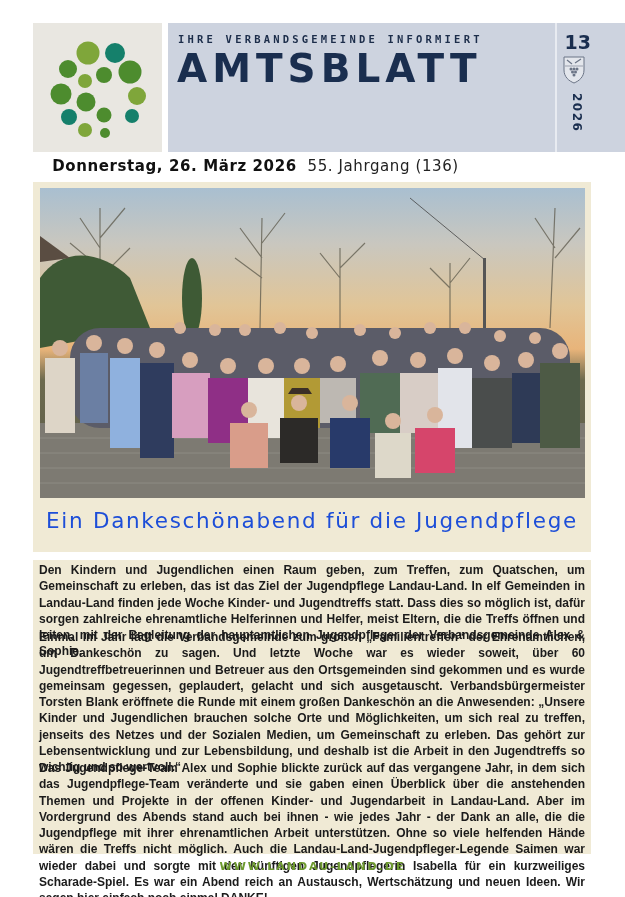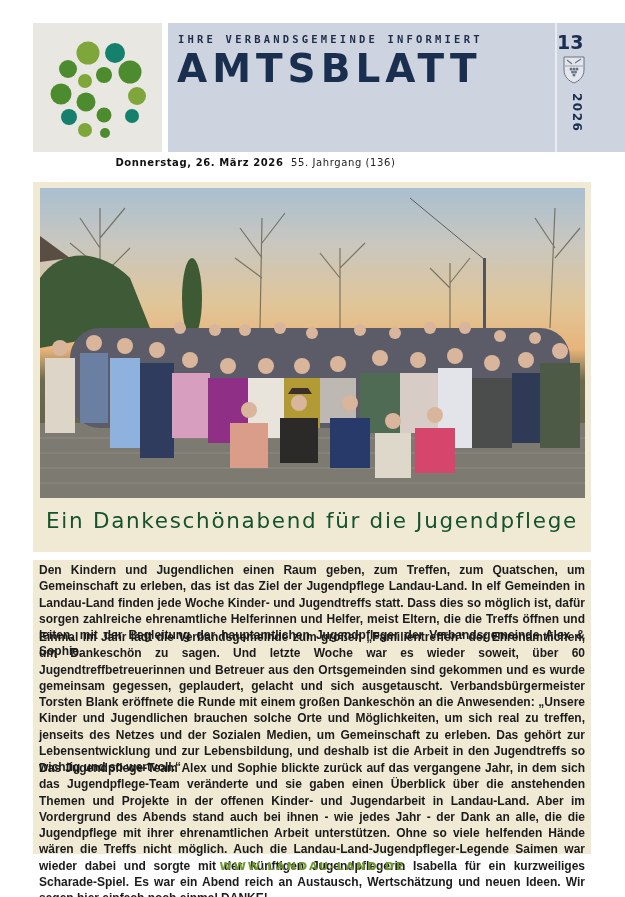--- a/index.html
+++ b/index.html
@@ -7,32 +7,32 @@
 
   .logo-box { position: absolute; left: 33px; top: 23px; width: 129px; height: 129px; background: #e9e7e1; }
   .logo-box svg { position: absolute; left: 0; top: 0; }
 
   .masthead { position: absolute; left: 168px; top: 23px; width: 423px; height: 129px; background: #cdd3df; padding-left: 36px; }
   .masthead .divider { position: absolute; left: 387px; top: 0; width: 2px; height: 129px; background: #e8ebf1; }
   .kicker { position: absolute; left: 10px; top: 10px; font-family: "DejaVu Sans Mono", monospace; font-weight: bold; font-size: 10.5px; letter-spacing: 3.2px; color: #1c2d4a; white-space: nowrap; }
   .title1 { position: absolute; left: 9px; top: 26px; font-family: "DejaVu Sans", sans-serif; font-weight: bold; font-size: 39px; letter-spacing: 5px; color: #1a2e4f; line-height: 1; white-space: nowrap; }
   .title2 { position: absolute; left: 9px; top: 71px; font-family: "DejaVu Sans", sans-serif; font-weight: bold; font-size: 29px; letter-spacing: 3.6px; color: #1a2e4f; line-height: 1; white-space: nowrap; }
   .issue-col { position: absolute; left: 389px; top: 0; width: 34px; height: 129px; }
-  .issue-no { position: absolute; left: 0; width: 34px; top: 8px; text-align: left; font-weight: bold; font-size: 19px; color: #1a2e4f; }
+  .issue-no { position: absolute; left: 0; width: 34px; top: 8px; text-align: right; font-weight: bold; font-size: 19px; color: #1a2e4f; }
   .crest { position: absolute; left: 6px; top: 33px; }
   .issue-year { position: absolute; left: 5px; top: 104px; font-weight: bold; font-size: 12px; letter-spacing: 1.5px; color: #1a2e4f; transform-origin: 0 0; transform: rotate(90deg) translate(-34px, -22px); white-space: nowrap; }
 
-  .dateline { position: absolute; left: 0; width: 511px; top: 157px; text-align: center; font-size: 10px; color: #222; letter-spacing: 0.6px; }
+  .dateline { position: absolute; left: 0; width: 511px; top: 157px; text-align: center; font-size: 15px; color: #222; letter-spacing: 0.6px; }
   .dateline b { font-weight: bold; color: #111; }
 
   .hero { position: absolute; left: 33px; top: 182px; width: 558px; height: 370px; background: #f0ead5; }
   .photo { position: absolute; left: 7px; top: 6px; width: 545px; height: 310px; overflow: hidden;
     background: linear-gradient(180deg, #a9bfd0 0%, #c9c7bf 18%, #e1c597 38%, #e8b47a 52%, #6c6a4e 62%, #5a5a4a 100%); }
   .photo svg { position: absolute; left: 0; top: 0; }
-  .headline { position: absolute; left: 0; width: 558px; top: 326px; text-align: center; font-size: 21.5px; letter-spacing: 1.7px; color: #14532d; font-family: "DejaVu Sans", sans-serif; }
+  .headline { position: absolute; left: 0; width: 558px; top: 326px; text-align: center; font-size: 21.5px; letter-spacing: 1.7px; color: #1d4ed8; font-family: "DejaVu Sans", sans-serif; }
 
   .article { position: absolute; left: 33px; top: 560px; width: 558px; height: 294px; background: #f0ead5; }
   .article p { margin: 0; position: absolute; left: 6px; width: 546px; font-family: "Liberation Sans", sans-serif; font-size: 12px; line-height: 16.3px; color: #1b1b1b; text-align: justify; font-weight: bold; }
   .p1 { top: 2px; }
   .p2 { top: 69px; }
   .p3 { top: 200px; }
 
   .footer-url { position: absolute; left: 0; width: 625px; top: 860px; text-align: center; font-family: "DejaVu Sans", sans-serif; font-weight: bold; font-size: 11px; letter-spacing: 2px; color: #6e9a30; }
 </style>
 </head>

